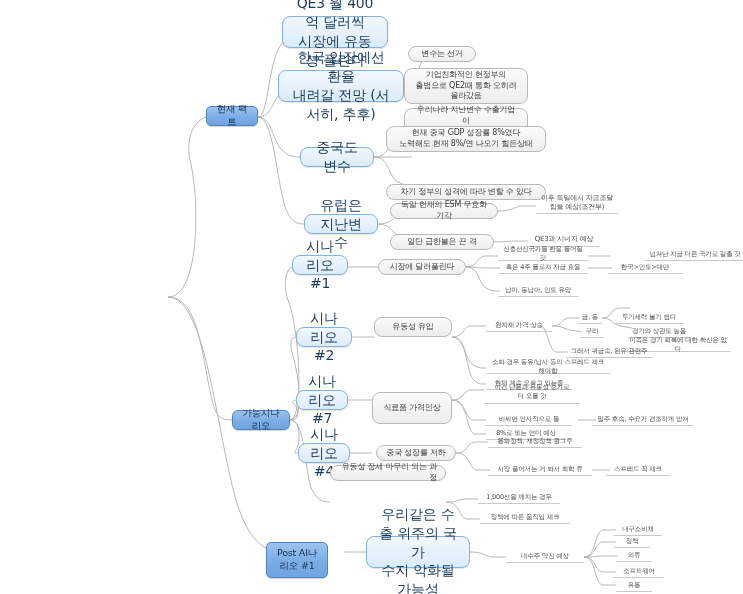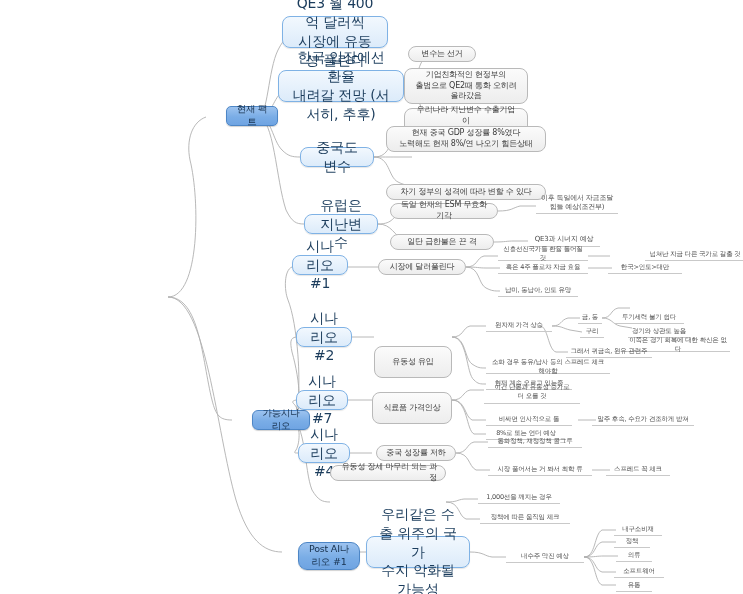--- a/index.html
+++ b/index.html
@@ -53,21 +53,20 @@
   }
   
   .n-l1 {
     background: linear-gradient(180deg, #9dc3ef 0%, #7aade6 55%, #6fa4e2 100%);
     border: 1px solid #4d86c6;
     border-radius: 5px;
     color: #16304d;
     font-size: 9.5px;
     padding: 3px 9px;
     box-shadow: 0 1px 1px rgba(0,0,0,0.18);
-    margin-left: 20px;
   }
   
   .n-l2 {
     background: linear-gradient(180deg, #f2f8fe 0%, #dcebfa 100%);
     border: 1px solid #7fb2e5;
     border-radius: 8px;
     color: #1b3c5c;
     font-size: 14px;
     padding: 4px 10px;
     box-shadow: 0 1px 1px rgba(0,0,0,0.10);
@@ -177,21 +176,21 @@
       <path d="M584,557 C596,557 594,570 602,572 L616,572"></path>
       <path d="M584,557 C596,557 594,582 602,585 L616,585"></path>
     </g>
   </svg>
 
 
   <div class="node n-l1" style="left:206px; top:106px; width:52px; height:20px;">현재 팩트</div>
 
   <div class="node n-l1" style="left:232px; top:410px; width:58px; height:20px;border-radius:6px;">가능시나리오</div>
 
-  <div class="node n-l1" style="left:278px; top:542px; width:62px; height:28px;border-radius:9px;">Post AI나리오 #1</div>
+  <div class="node n-l1" style="left:266px; top:542px; width:62px; height:36px;">Post AI나리오 #1</div>
 
   <div class="node n-l2" style="left:282px; top:16px; width:106px; height:32px;">QE3 월 400억 달러씩
 시장에 유동성 풀린다</div>
 
   <div class="node n-l2" style="left:278px; top:70px; width:126px; height:32px;">한국 입장에선 환율
 내려갈 전망 (서서히, 추후)</div>
 
   <div class="node n-l3" style="left:408px; top:46px; width:68px; height:16px;">변수는 선거</div>
 
   <div class="node n-l3" style="left:404px; top:68px; width:124px; height:36px;">기업친화적인 현정부의
@@ -229,21 +228,21 @@
   <div class="node n-leaf small" style="left:606px; top:249px; width:100px; height:12px;margin-left:39px;">넘쳐난 자금 다른 국가로 갈출 것</div>
 
   <div class="node n-leaf small" style="left:498px; top:262px; width:90px; height:12px;">혹은 4주 플로챠 자금 효율</div>
 
   <div class="node n-leaf small" style="left:608px; top:262px; width:74px; height:12px;">한국&gt;인도&gt;대만</div>
 
   <div class="node n-leaf small" style="left:498px; top:285px; width:80px; height:12px;">남미, 동남아, 인도 유망</div>
 
   <div class="node n-l2" style="left:296px; top:327px; width:56px; height:20px;">시나리오 #2</div>
 
-  <div class="node n-l3" style="left:374px; top:346px; width:78px; height:32px;">유동성 유입</div>
+  <div class="node n-l3" style="left:374px; top:317px; width:78px; height:20px;">유동성 유입</div>
 
   <div class="node n-leaf small" style="left:486px; top:320px; width:66px; height:12px;">원자재 가격 상승</div>
 
   <div class="node n-leaf small" style="left:578px; top:312px; width:24px; height:12px;">금, 동</div>
 
   <div class="node n-leaf small" style="left:614px; top:312px; width:70px; height:12px;">투기세력 불기 쉽다</div>
 
   <div class="node n-leaf small" style="left:580px; top:326px; width:24px; height:12px;">구리</div>
 
   <div class="node n-leaf small" style="left:628px; top:326px; width:62px; height:12px;">경기와 상관도 높음</div>

